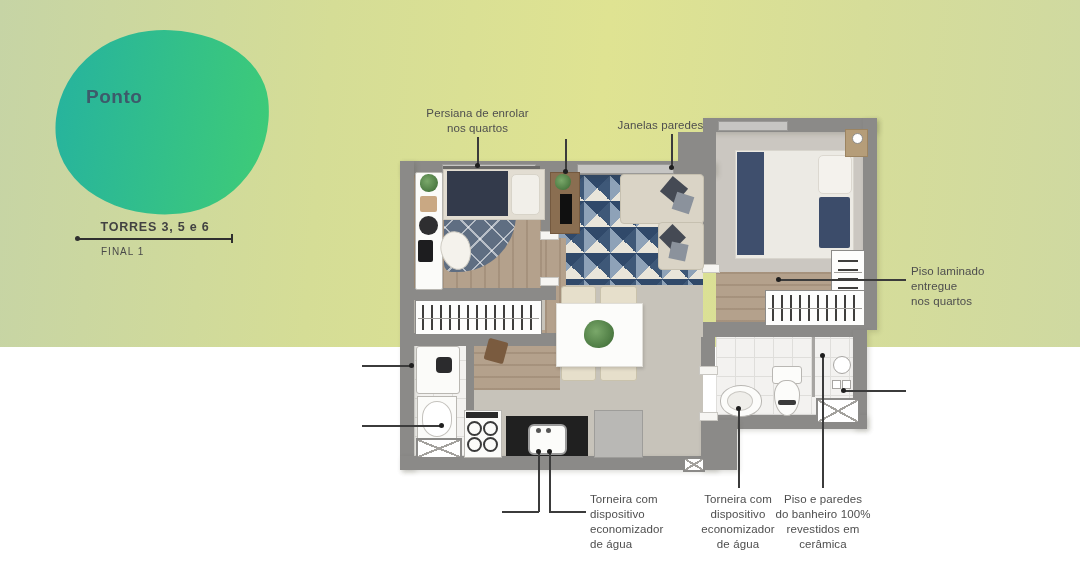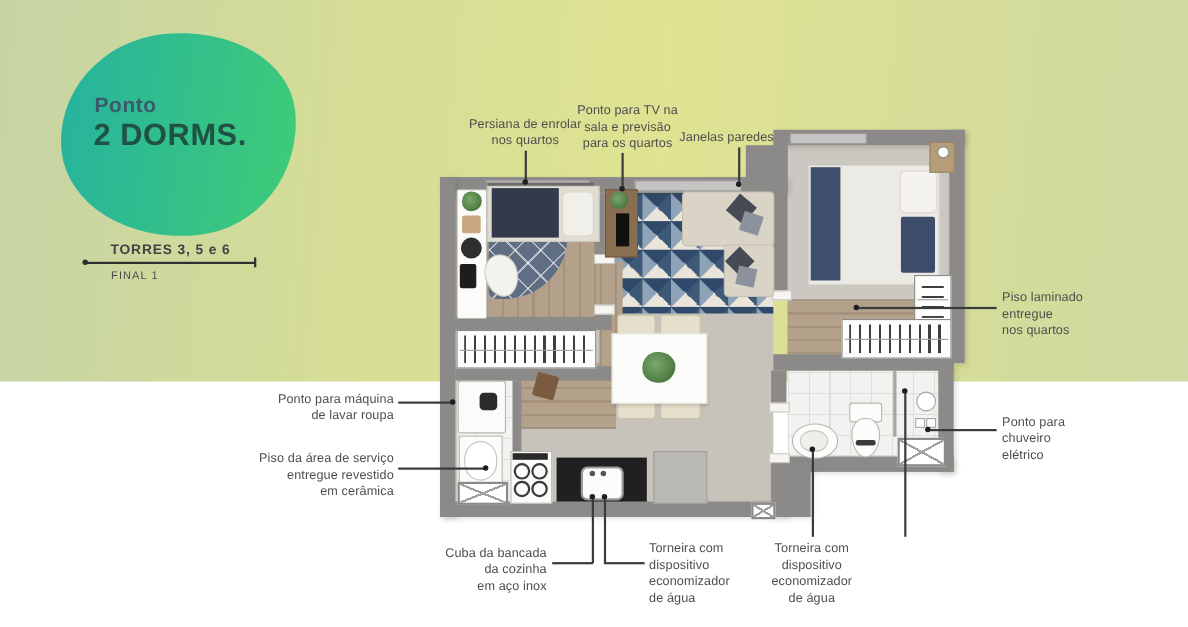--- a/index.html
+++ b/index.html
@@ -66,21 +66,20 @@
 </head>
 <body>
 
 <div class="stage">
 
   <div class="abs bg-top"></div>
   <div class="abs bg-bottom"></div>
 
   <div class="abs blob"></div>
   <div class="abs badge-line1">Ponto</div>
-  <div class="abs badge-line2">2 DORMS.</div>
 
   <div class="abs torres-title">TORRES 3, 5 e 6</div>
   <div class="abs torres-line"></div>
   <div class="abs torres-dot"></div>
   <div class="abs torres-tick"></div>
   <div class="abs torres-final">FINAL 1</div>
 
   <div class="abs floor-greige" style="left:414px;top:175px;width:289px;height:282px;"></div>
   <div class="abs floor-wood wood-v" style="left:414px;top:175px;width:131px;height:125px;"></div>
   <div class="abs rug-diamond" style="left:444px;top:214px;width:72px;height:58px;"></div>
@@ -187,71 +186,61 @@
   <div class="furn" style="left:832px;top:380px;width:7px;height:7px;background:#fff;border:1px solid #a7a5a2;"></div>
   <div class="furn" style="left:842px;top:380px;width:7px;height:7px;background:#fff;border:1px solid #a7a5a2;"></div>
   <div class="furn xbox" style="left:816px;top:398px;width:40px;height:22px;"></div>
   <div class="furn xbox" style="left:683px;top:457px;width:18px;height:11px;"></div>
 
   <div class="callout ta-c" style="left:410px;top:106px;width:135px;">Persiana de enrolar
 nos quartos</div>
   <div class="lead v" style="left:477px;top:137px;height:30px;"></div>
   <div class="dot" style="left:474.5px;top:163px;"></div>
 
-  <div class="callout ta-c" style="left:508px;top:94px;width:125px;">Ponto para TV na
-sala e previsão
-para os quartos</div>
   <div class="lead v" style="left:565px;top:139px;height:33px;"></div>
   <div class="dot" style="left:562.5px;top:169px;"></div>
 
   <div class="callout ta-c" style="left:598px;top:118px;width:125px;">Janelas paredes</div>
   <div class="lead v" style="left:671px;top:134px;height:34px;"></div>
   <div class="dot" style="left:668.5px;top:165px;"></div>
 
   <div class="callout" style="left:911px;top:264px;width:110px;">Piso laminado
 entregue
 nos quartos</div>
   <div class="lead h" style="left:778px;top:279px;width:128px;"></div>
   <div class="dot" style="left:776px;top:277px;"></div>
 
-  <div class="callout" style="left:911px;top:377px;width:100px;">Ponto para
-chuveiro
-elétrico</div>
   <div class="lead h" style="left:843px;top:390px;width:63px;"></div>
   <div class="dot" style="left:841px;top:388px;"></div>
 
-  <div class="callout ta-r" style="left:218px;top:356px;width:140px;">Ponto para máquina
-de lavar roupa</div>
   <div class="lead h" style="left:362px;top:365px;width:50px;"></div>
   <div class="dot" style="left:409px;top:363px;"></div>
 
-  <div class="callout ta-r" style="left:210px;top:410px;width:148px;">Piso da área de serviço
-entregue revestido
-em cerâmica</div>
   <div class="lead h" style="left:362px;top:425px;width:80px;"></div>
   <div class="dot" style="left:439px;top:423px;"></div>
 
-  <div class="callout ta-r" style="left:398px;top:496px;width:99px;">Cuba da bancada
-da cozinha
-em aço inox</div>
   <div class="lead h" style="left:502px;top:511px;width:37px;"></div>
   <div class="lead v" style="left:538px;top:452px;height:60px;"></div>
   <div class="dot" style="left:535.5px;top:449px;"></div>
 
   <div class="callout" style="left:590px;top:492px;width:90px;">Torneira com
 dispositivo
 economizador
 de água</div>
   <div class="lead v" style="left:549px;top:452px;height:60px;"></div>
   <div class="lead h" style="left:549px;top:511px;width:37px;"></div>
   <div class="dot" style="left:546.5px;top:449px;"></div>
 
   <div class="callout ta-c" style="left:688px;top:492px;width:100px;">Torneira com
 dispositivo
 economizador
 de água</div>
   <div class="lead v" style="left:738px;top:408px;height:80px;"></div>
   <div class="dot" style="left:735.5px;top:406px;"></div>
 
+  <div class="callout ta-c" style="left:764px;top:492px;width:118px;">Piso e paredes
+do banheiro 100%
+revestidos em
+cerâmica</div>
   <div class="lead v" style="left:822px;top:355px;height:133px;"></div>
   <div class="dot" style="left:819.5px;top:353px;"></div>
 
 </div>
 
 </body></html>

